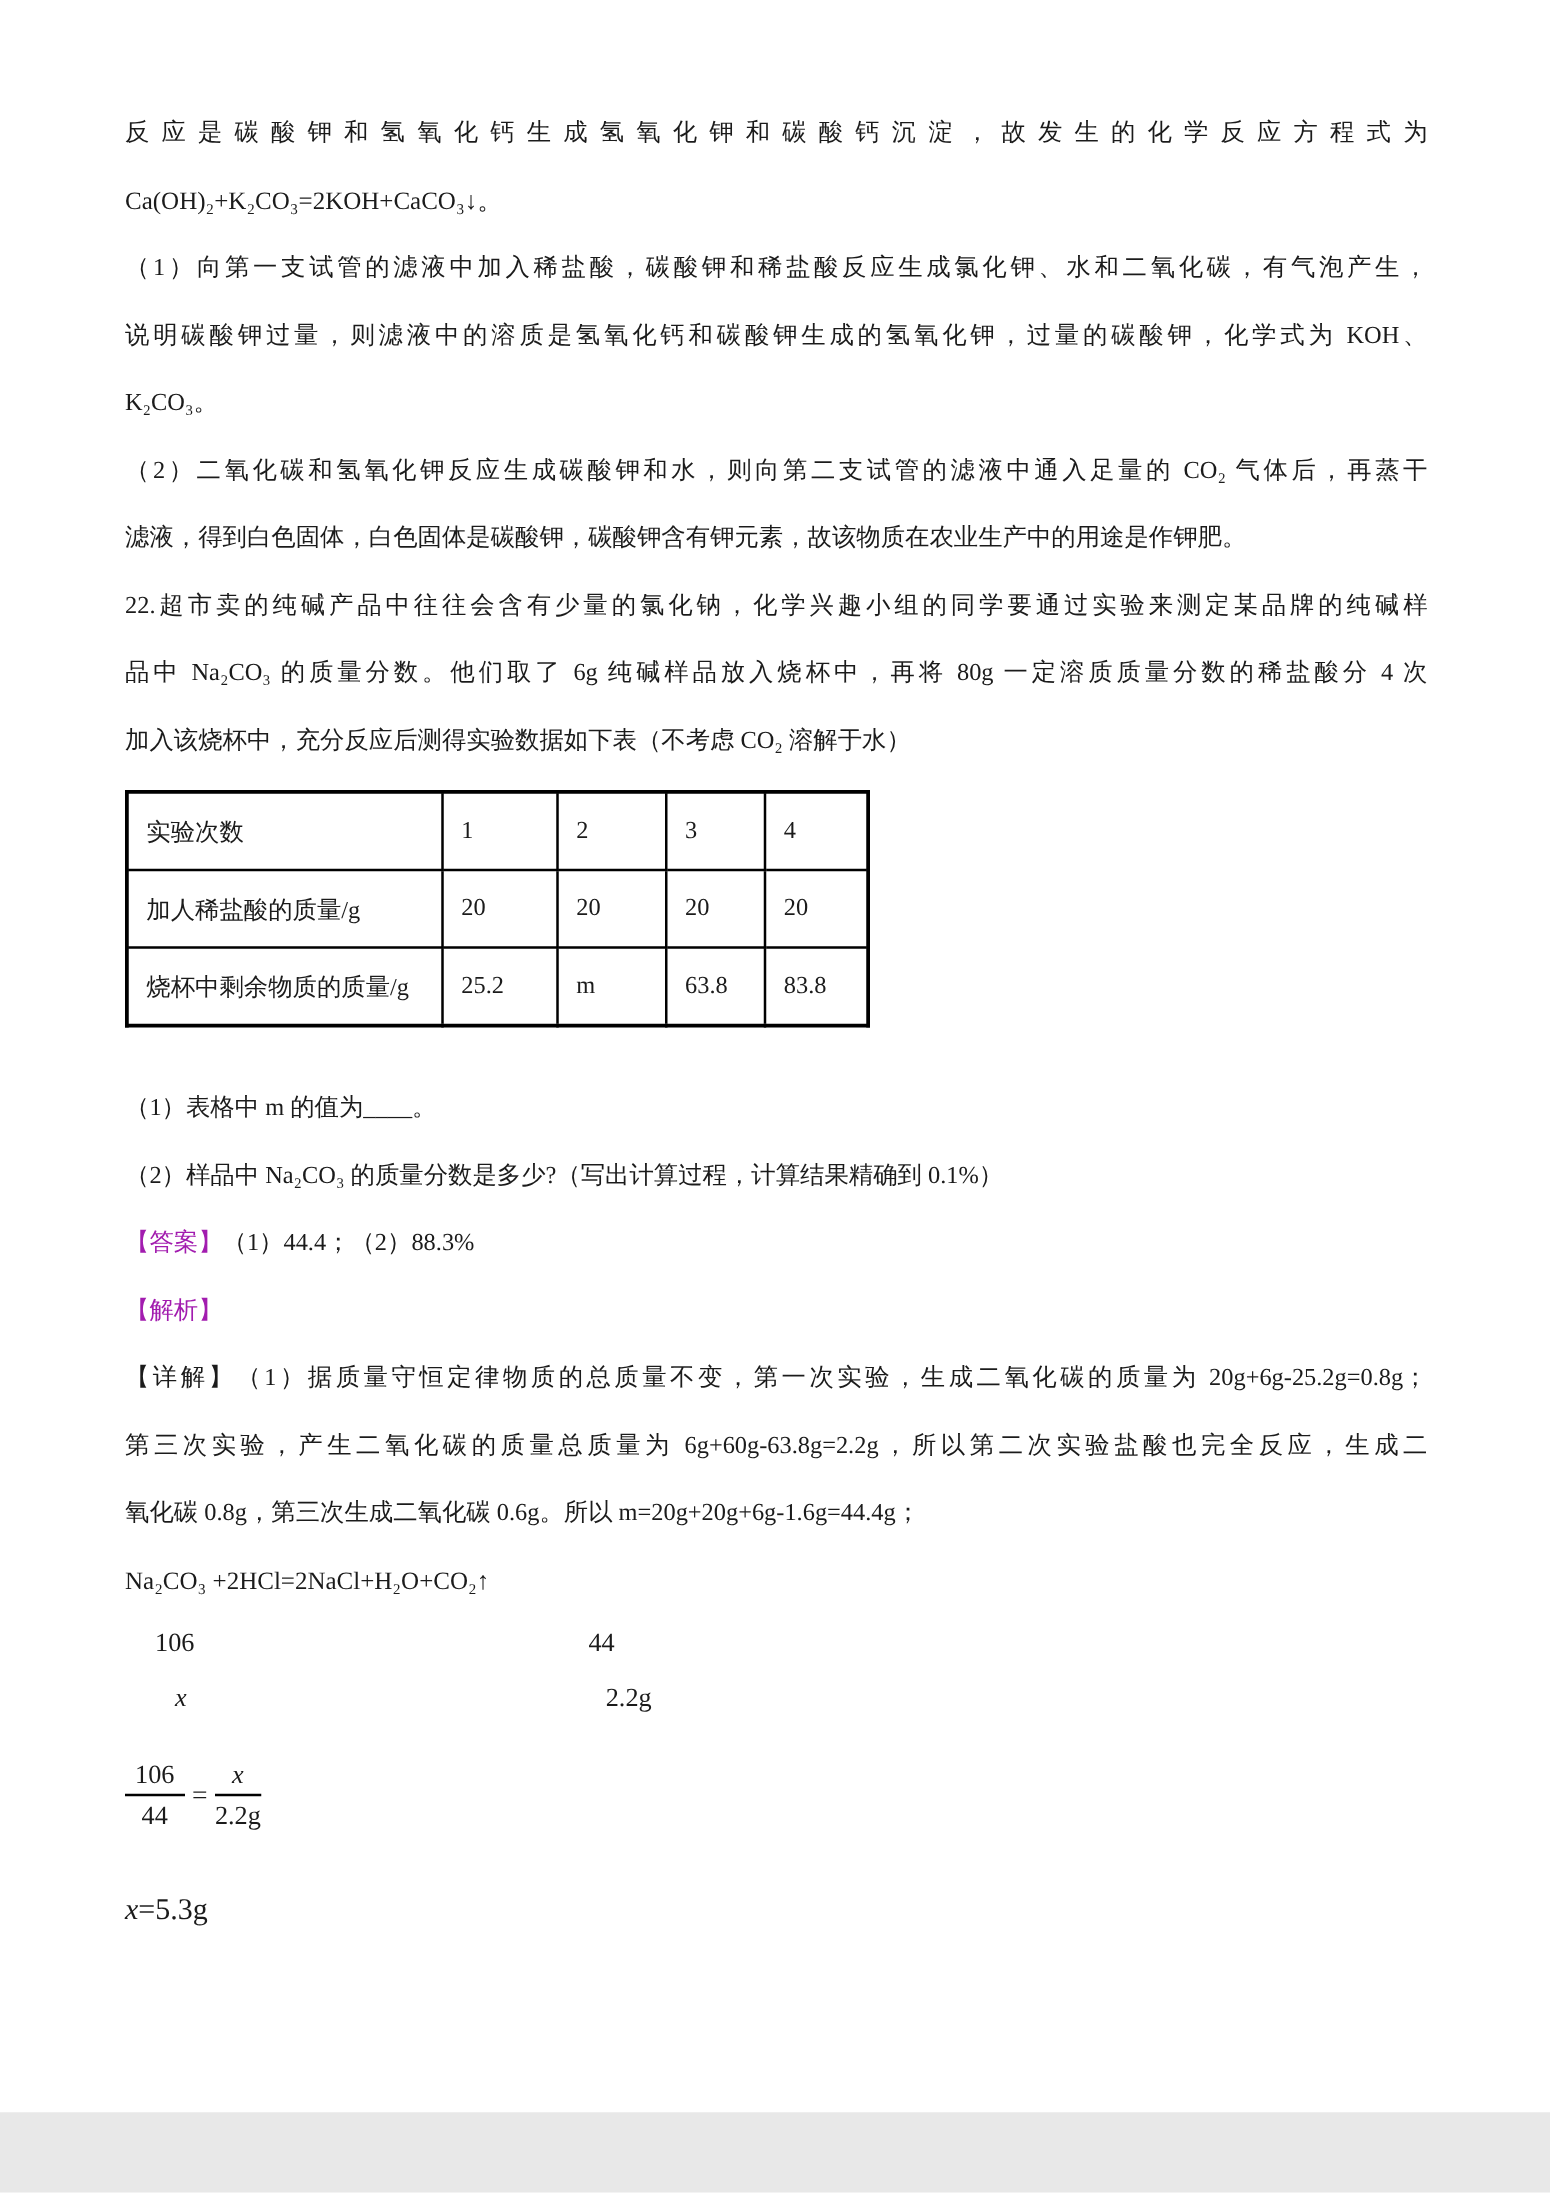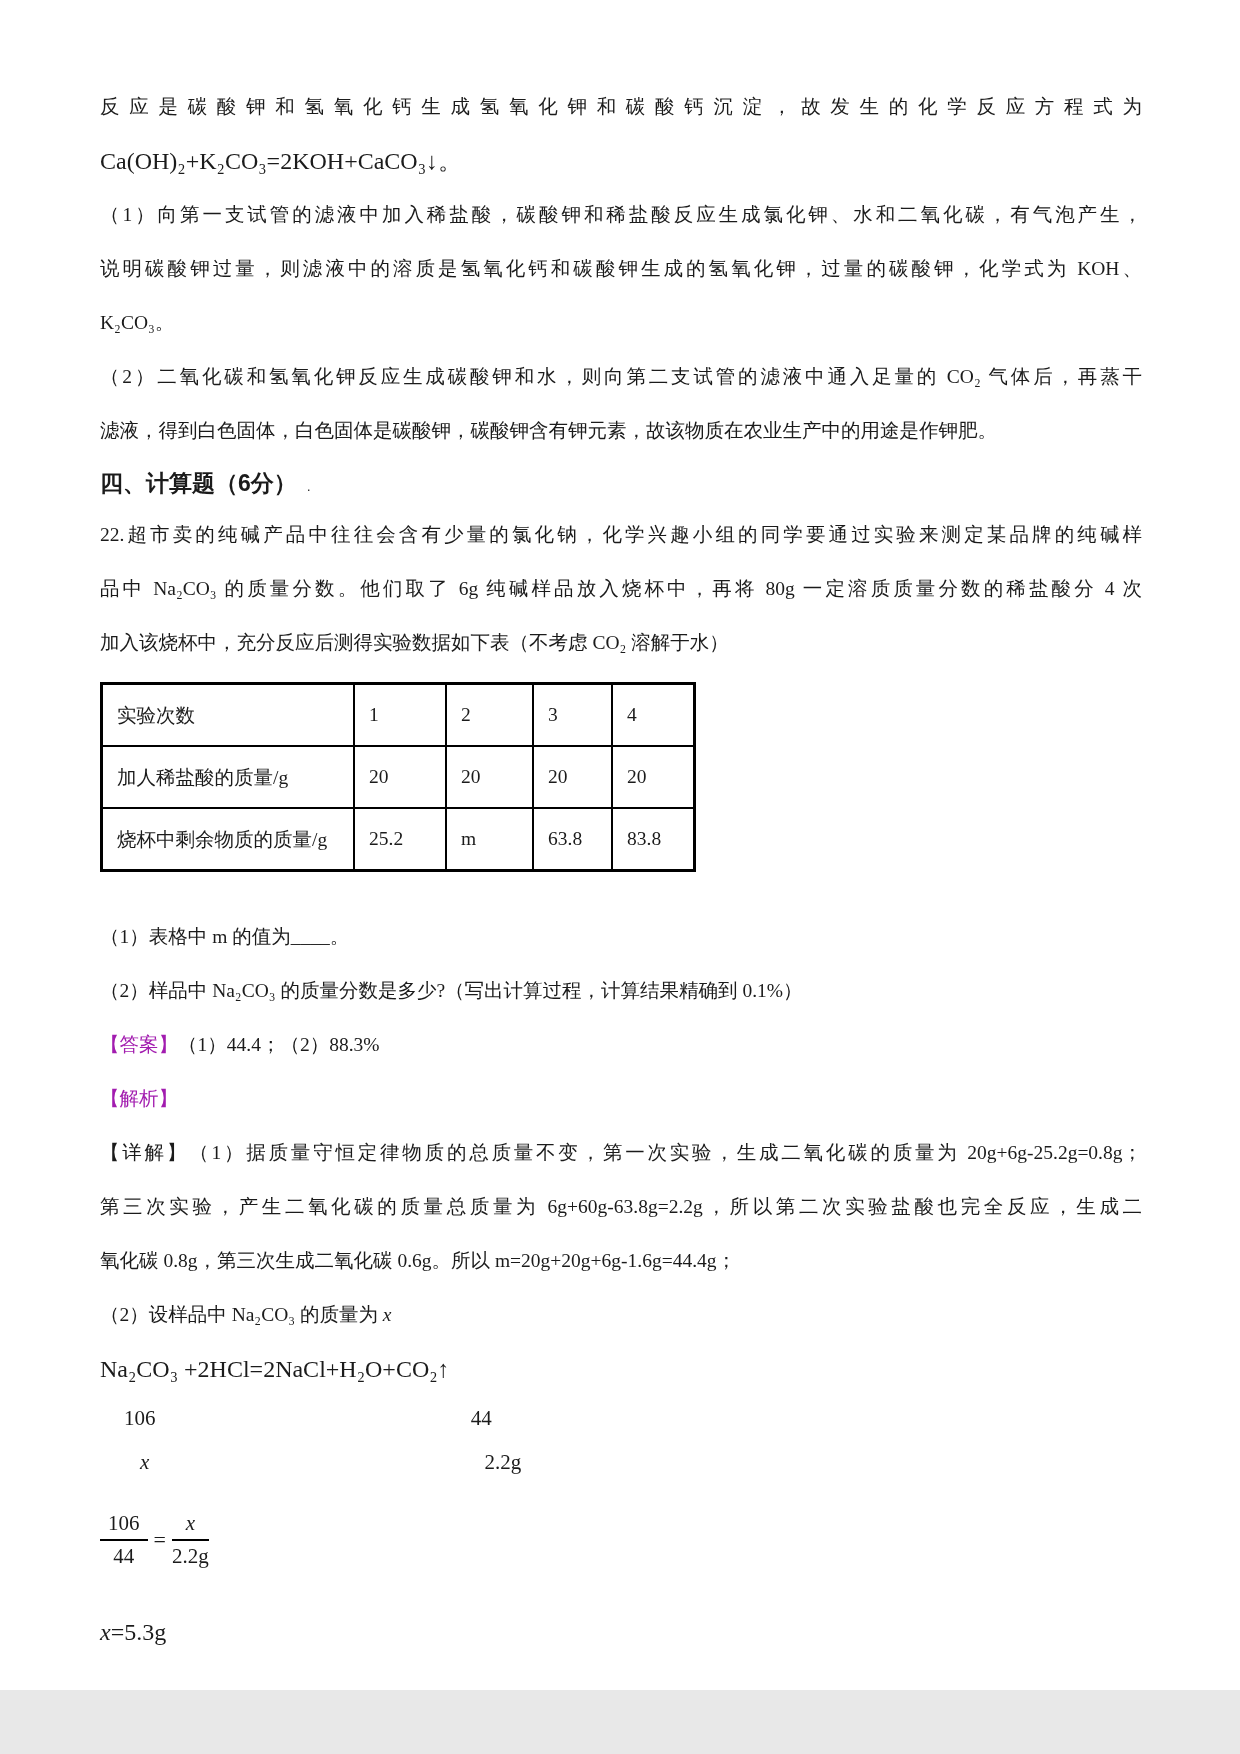--- a/index.html
+++ b/index.html
@@ -5,21 +5,21 @@
   html,body { margin:0; padding:0; background:#e8e8e8; }
   .page {
     position:relative; width:1240px; height:1690px; margin:0 auto;
     background:#ffffff; overflow:hidden;
     font-family:"Liberation Serif","DejaVu Serif",serif;
     color:#1b1b1b;
   }
   .content { position:absolute; left:100px; top:80px; width:1042px; }
   .ln { height:54px; line-height:54px; font-size:19.5px; overflow:hidden; }
   .j  { text-align:justify; text-align-last:justify; }
-  .eq { font-size:24px; }
+  .eq { font-size:20px; }
   .heading {
     height:50px; line-height:50px; font-size:23px; font-weight:bold;
     font-family:"Liberation Sans","DejaVu Sans",sans-serif;
   }
   .heading .enddot { font-size:14px; font-weight:normal; margin-left:10px; color:#333; }
   .blue { color:#a21caf; }
   table.data {
     border-collapse:collapse; margin-top:12px;
     font-size:19.5px;
   }
@@ -54,23 +54,20 @@
     <div class="ln j">反应是碳酸钾和氢氧化钙生成氢氧化钾和碳酸钙沉淀，故发生的化学反应方程式为</div>
     <div class="ln eq">Ca(OH)₂+K₂CO₃=2KOH+CaCO₃↓。</div>
 
     <div class="ln j">（1）向第一支试管的滤液中加入稀盐酸，碳酸钾和稀盐酸反应生成氯化钾、水和二氧化碳，有气泡产生，</div>
     <div class="ln j">说明碳酸钾过量，则滤液中的溶质是氢氧化钙和碳酸钾生成的氢氧化钾，过量的碳酸钾，化学式为 KOH、</div>
     <div class="ln">K₂CO₃。</div>
 
     <div class="ln j">（2）二氧化碳和氢氧化钾反应生成碳酸钾和水，则向第二支试管的滤液中通入足量的 CO₂ 气体后，再蒸干</div>
     <div class="ln">滤液，得到白色固体，白色固体是碳酸钾，碳酸钾含有钾元素，故该物质在农业生产中的用途是作钾肥。</div>
 
-    <div class="heading">
-      <span>四、计算题（6分）</span><span class="enddot">.</span>
-    </div>
 
     <div class="ln j">22.超市卖的纯碱产品中往往会含有少量的氯化钠，化学兴趣小组的同学要通过实验来测定某品牌的纯碱样</div>
     <div class="ln j">品中 Na₂CO₃ 的质量分数。他们取了 6g 纯碱样品放入烧杯中，再将 80g 一定溶质质量分数的稀盐酸分 4 次</div>
     <div class="ln">加入该烧杯中，充分反应后测得实验数据如下表（不考虑 CO₂ 溶解于水）</div>
 
     <table class="data">
       <tbody>
         <tr>
           <td class="c0">实验次数</td>
           <td class="c1">1</td>
@@ -105,23 +102,20 @@
     <div class="ln">
       <span class="blue">【解析】</span>
     </div>
 
     <div class="ln j">
       <span>【详解】</span><span>（1）据质量守恒定律物质的总质量不变，第一次实验，生成二氧化碳的质量为 20g+6g-25.2g=0.8g；</span>
     </div>
     <div class="ln j">第三次实验，产生二氧化碳的质量总质量为 6g+60g-63.8g=2.2g，所以第二次实验盐酸也完全反应，生成二</div>
     <div class="ln">氧化碳 0.8g，第三次生成二氧化碳 0.6g。所以 m=20g+20g+6g-1.6g=44.4g；</div>
 
-    <div class="ln">
-      <span>（2）设样品中 Na₂CO₃ 的质量为 </span><span class="ital">x</span>
-    </div>
 
     <div class="ln eq">Na₂CO₃ +2HCl=2NaCl+H₂O+CO₂↑</div>
 
     <div class="calcrow">
       <span class="pos-right" style="margin-left:24px;">106</span>
       <span class="pos-right" style="margin-left:310px;">44</span>
     </div>
 
     <div class="calcrow">
       <span class="pos-right ital" style="margin-left:40px;">x</span>

